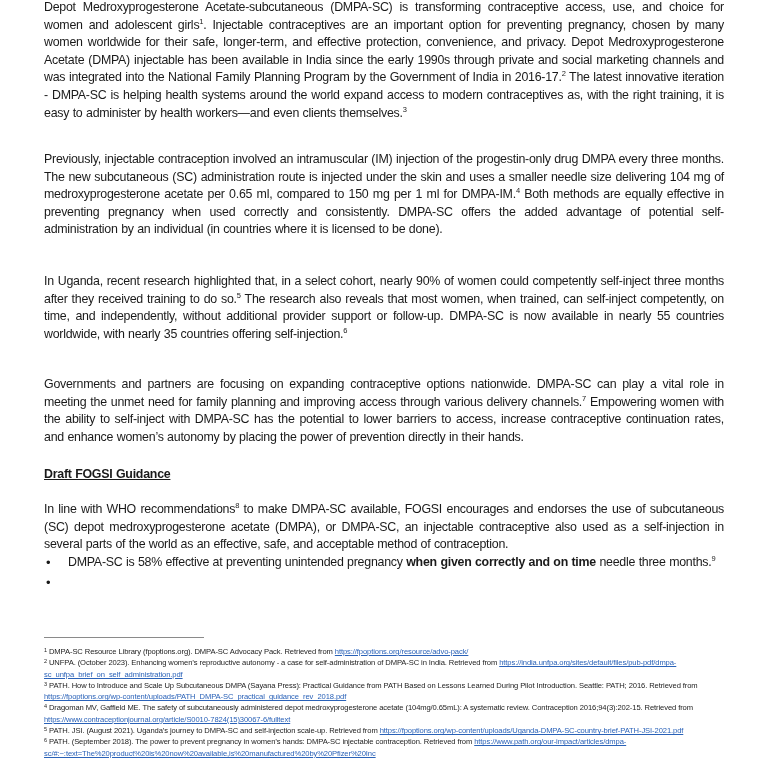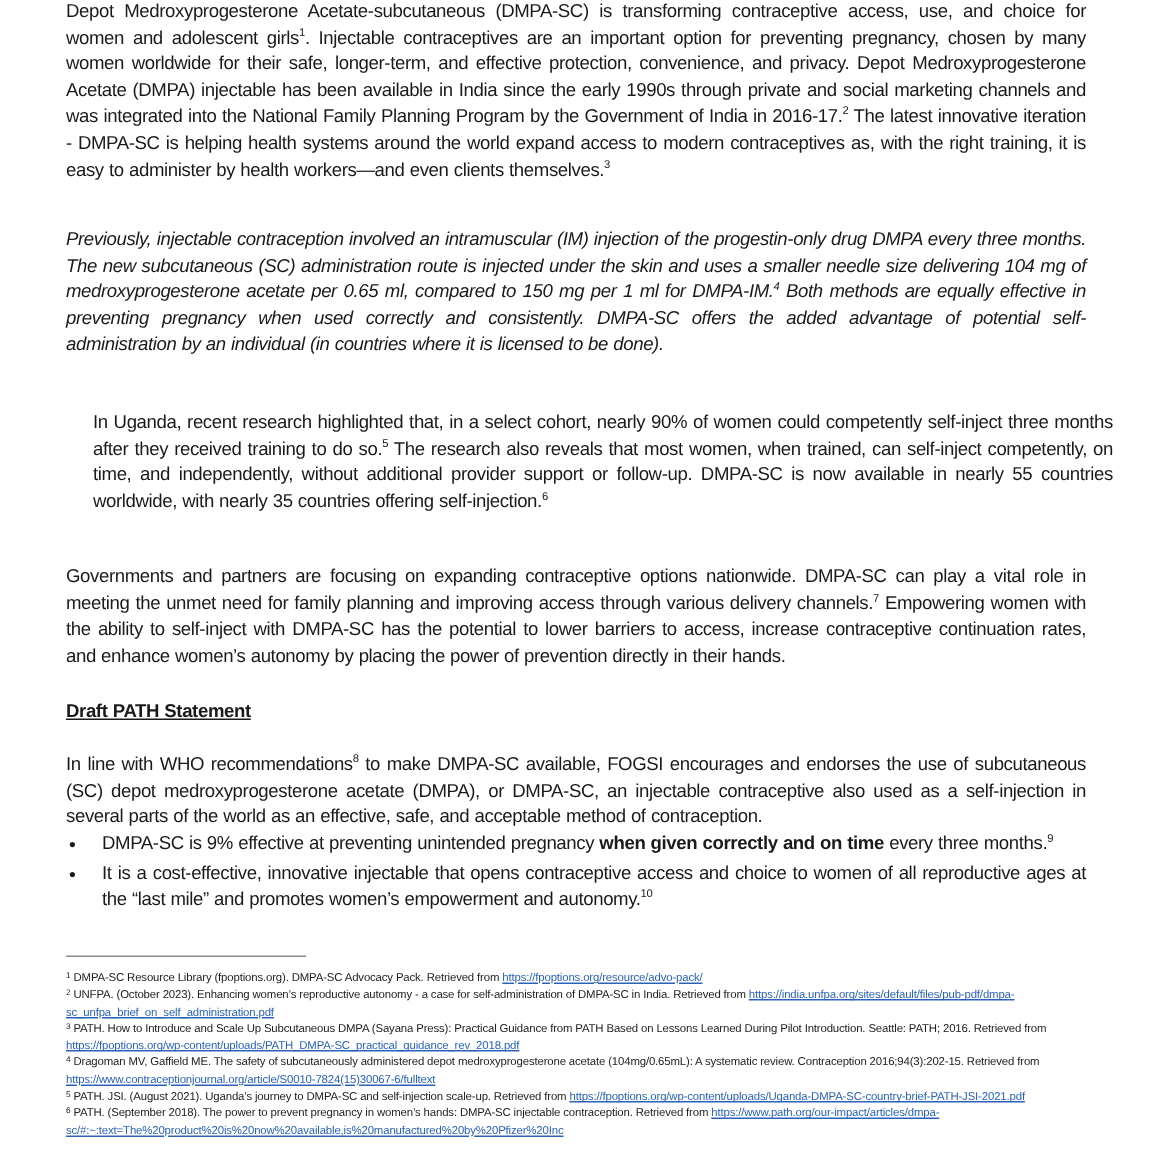--- a/index.html
+++ b/index.html
@@ -7,22 +7,22 @@
   .page {
     position: absolute; left: 44px; top: 0; width: 680px;
     font-family: "Liberation Sans", sans-serif;
     color: #1a1a1a;
     font-size: 12.4px;
     letter-spacing: -0.25px;
     word-spacing: 0.3px;
   }
   .para { margin: 0; line-height: 17.6px; text-align: justify; }
   .p1 { position: absolute; top: -1px; left: 0; width: 680px; }
-  .p2 { position: absolute; top: 151px; left: 0; width: 680px; font-style: italic; }
-  .p3 { position: absolute; top: 273px; left: 18px; width: 680px; }
+  .p2 { position: absolute; top: 151px; left: 0; width: 680px; }
+  .p3 { position: absolute; top: 273px; left: 0; width: 680px; }
   .p4 { position: absolute; top: 360px; left: 0; width: 680px; margin-top: 16px; }
   .heading {
     position: absolute; top: 466px; left: 0;
     font-weight: bold; text-decoration: underline; font-size: 12.4px;
     line-height: 17px;
   }
   .p5 { position: absolute; top: 501px; left: 0; width: 680px; }
   .bullets { position: absolute; top: 554px; left: 0; width: 680px; margin: 0; padding: 0; list-style: none; }
   .bullet { position: relative; padding-left: 24px; line-height: 17.6px; text-align: justify; margin-bottom: 2px; }
   .bullet-dot { position: absolute; left: 2px; top: 0; font-size: 13px; }
@@ -40,32 +40,31 @@
 </style>
 </head>
 <body>
 
 <div class="page">
   <p class="para p1"><span>Depot Medroxyprogesterone Acetate-subcutaneous (DMPA-SC) is transforming contraceptive access, use, and choice for women and adolescent girls</span><sup>1</sup><span>. Injectable contraceptives are an important option for preventing pregnancy, chosen by many women worldwide for their safe, longer-term, and effective protection, convenience, and privacy. Depot Medroxyprogesterone Acetate (DMPA) injectable has been available in India since the early 1990s through private and social marketing channels and was integrated into the National Family Planning Program by the Government of India in 2016-17.</span><sup>2</sup><span> The latest innovative iteration - DMPA-SC is helping health systems around the world expand access to modern contraceptives as, with the right training, it is easy to administer by health workers—and even clients themselves.</span><sup>3</sup></p>
   <p class="para p2"><span>Previously, injectable contraception involved an intramuscular (IM) injection of the progestin-only drug DMPA every three months. The new subcutaneous (SC) administration route is injected under the skin and uses a smaller needle size delivering 104 mg of medroxyprogesterone acetate per 0.65 ml, compared to 150 mg per 1 ml for DMPA-IM.</span><sup>4</sup><span> Both methods are equally effective in preventing pregnancy when used correctly and consistently. DMPA-SC offers the added advantage of potential self-administration by an individual (in countries where it is licensed to be done).</span></p>
   <p class="para p3"><span>In Uganda, recent research highlighted that, in a select cohort, nearly 90% of women could competently self-inject three months after they received training to do so.</span><sup>5</sup><span> The research also reveals that most women, when trained, can self-inject competently, on time, and independently, without additional provider support or follow-up. DMPA-SC is now available in nearly 55 countries worldwide, with nearly 35 countries offering self-injection.</span><sup>6</sup></p>
   <p class="para p4"><span>Governments and partners are focusing on expanding contraceptive options nationwide. DMPA-SC can play a vital role in meeting the unmet need for family planning and improving access through various delivery channels.</span><sup>7</sup><span> Empowering women with the ability to self-inject with DMPA-SC has the potential to lower barriers to access, increase contraceptive continuation rates, and enhance women’s autonomy by placing the power of prevention directly in their hands.</span></p>
 
-  <div class="heading">Draft PATH Statement</div>
+  <div class="heading">Draft FOGSI Guidance</div>
 
   <p class="para p5"><span>In line with WHO recommendations</span><sup>8</sup><span> to make DMPA-SC available, FOGSI encourages and endorses the use of subcutaneous (SC) depot medroxyprogesterone acetate (DMPA), or DMPA-SC, an injectable contraceptive also used as a self-injection in several parts of the world as an effective, safe, and acceptable method of contraception.</span></p>
 
   <ul class="bullets">
     <li class="bullet">
       <span class="bullet-dot">•</span>
-      <span><span>DMPA-SC is 9% effective at preventing unintended pregnancy </span><b>when given correctly and on time</b><span> every three months.</span><sup>9</sup></span>
+      <span><span>DMPA-SC is 58% effective at preventing unintended pregnancy </span><b>when given correctly and on time</b><span> needle three months.</span><sup>9</sup></span>
     </li>
     <li class="bullet">
       <span class="bullet-dot">•</span>
-      <span><span>It is a cost-effective, innovative injectable that opens contraceptive access and choice to women of all reproductive ages at the “last mile” and promotes women’s empowerment and autonomy.</span><sup>10</sup></span>
     </li>
   </ul>
 
   <div class="rule"></div>
 
   <div class="footnotes">
     <p class="fn"><sup>1</sup><span> DMPA-SC Resource Library (fpoptions.org). DMPA-SC Advocacy Pack. Retrieved from </span><a class="link">https://fpoptions.org/resource/advo-pack/</a></p>
     <p class="fn"><sup>2</sup><span> UNFPA. (October 2023). Enhancing women’s reproductive autonomy - a case for self-administration of DMPA-SC in India. Retrieved from </span><a class="link">https://india.unfpa.org/sites/default/files/pub-pdf/dmpa-sc_unfpa_brief_on_self_administration.pdf</a></p>
     <p class="fn"><sup>3</sup><span> PATH. How to Introduce and Scale Up Subcutaneous DMPA (Sayana Press): Practical Guidance from PATH Based on Lessons Learned During Pilot Introduction. Seattle: PATH; 2016. Retrieved from </span><a class="link">https://fpoptions.org/wp-content/uploads/PATH_DMPA-SC_practical_guidance_rev_2018.pdf</a></p>
     <p class="fn"><sup>4</sup><span> Dragoman MV, Gaffield ME. The safety of subcutaneously administered depot medroxyprogesterone acetate (104mg/0.65mL): A systematic review. Contraception 2016;94(3):202-15. Retrieved from </span><a class="link">https://www.contraceptionjournal.org/article/S0010-7824(15)30067-6/fulltext</a></p>

